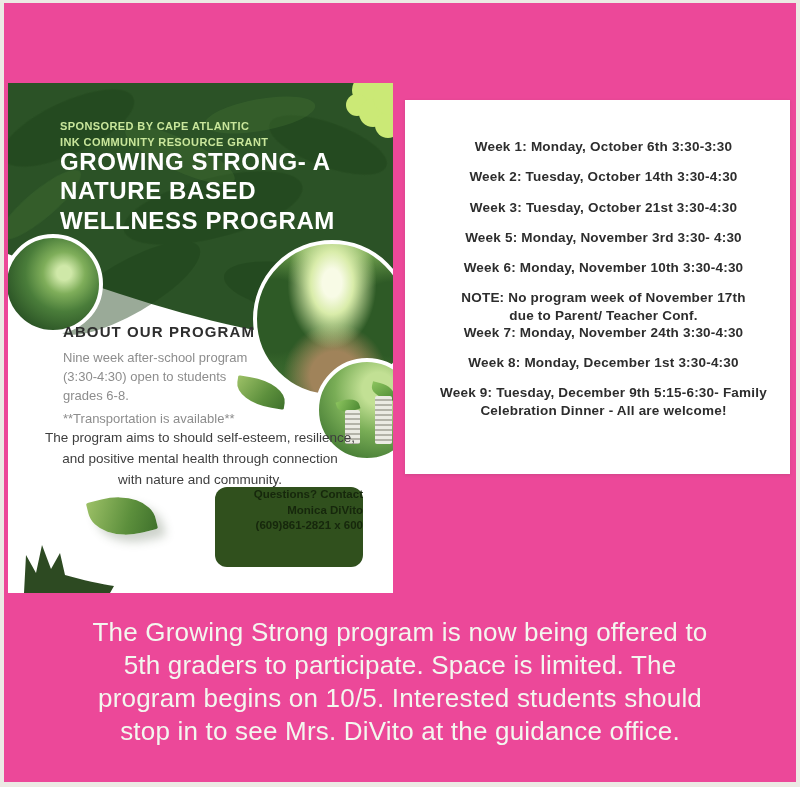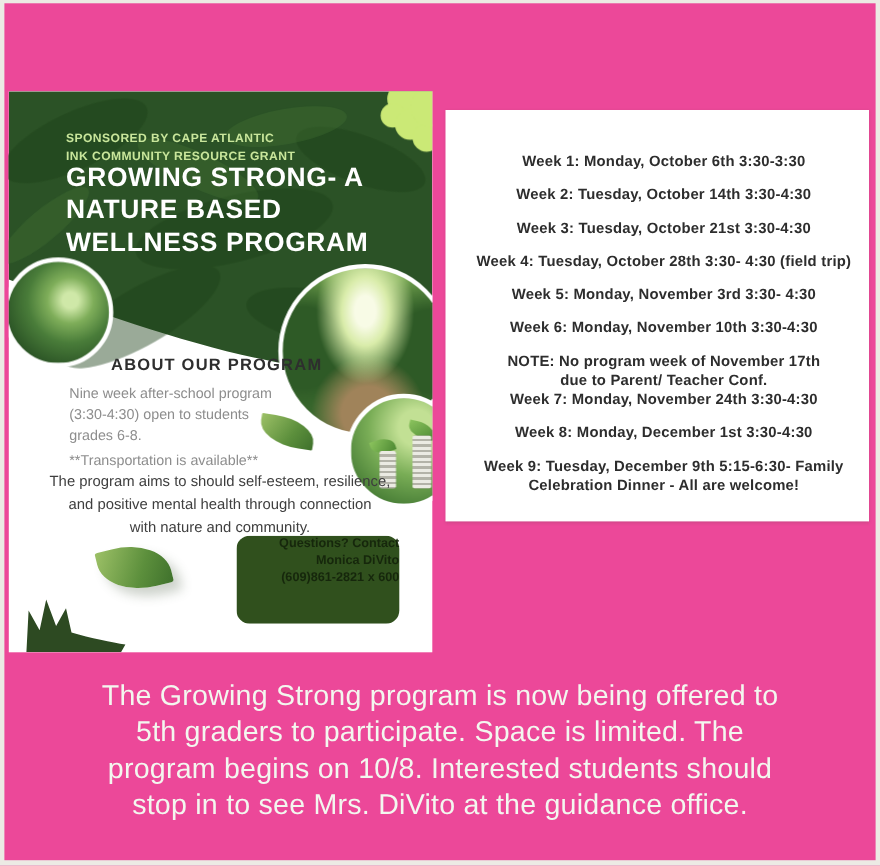--- a/index.html
+++ b/index.html
@@ -75,21 +75,21 @@
     border-radius:4% 75% 4% 75%;z-index:4;
   }
   .leaf-mid{left:228px;top:296px;width:50px;height:27px;transform:rotate(9deg);}
   .leaf-photo{
     left:82px;top:412px;width:64px;height:42px;transform:rotate(-14deg);
     box-shadow:6px 9px 10px rgba(60,80,50,.25);
   }
 
   .about-heading{
     position:absolute;left:55px;top:240px;z-index:5;
-    font-size:15px;font-weight:800;letter-spacing:1.1px;color:#2e2e2e;margin-left:38px;
+    font-size:15px;font-weight:800;letter-spacing:1.1px;color:#2e2e2e;
   }
   .about-body{
     position:absolute;left:55px;top:265px;z-index:5;
     font-size:13px;color:#8d8d8d;line-height:19px;
   }
   .transport-note{
     position:absolute;left:55px;top:328px;z-index:5;
     font-size:13px;color:#8d8d8d;
   }
   .mission{
@@ -206,29 +206,28 @@
 
     <svg class="grass-svg" width="104" height="60" viewBox="0 0 104 60">
       <path fill="#2d4a22" d="M10,60 L12,22 L22,40 L28,12 L37,36 L46,20 L51,42 C68,47 88,51 100,53 L96,60 Z"></path>
     </svg>
   </div>
 
   <div class="schedule-card">
     <div class="sched-item">Week 1: Monday, October 6th 3:30-3:30</div>
     <div class="sched-item">Week 2: Tuesday, October 14th 3:30-4:30</div>
     <div class="sched-item">Week 3: Tuesday, October 21st 3:30-4:30</div>
-    <div class="sched-item">Week 4: Tuesday, October 28th 3:30- 4:30 (field trip)</div>
     <div class="sched-item">Week 5: Monday, November 3rd 3:30- 4:30</div>
     <div class="sched-item">Week 6: Monday, November 10th 3:30-4:30</div>
     <div class="sched-item note">NOTE: No program week of November 17th due to Parent/ Teacher Conf.</div>
     <div class="sched-item">Week 7: Monday, November 24th 3:30-4:30</div>
     <div class="sched-item">Week 8: Monday, December 1st 3:30-4:30</div>
     <div class="sched-item">Week 9: Tuesday, December 9th 5:15-6:30- Family Celebration Dinner - All are welcome!</div>
   </div>
 
   <div class="caption">
     <div>The Growing Strong program is now being offered to</div>
     <div>5th graders to participate. Space is limited. The</div>
-    <div>program begins on 10/8. Interested students should</div>
+    <div>program begins on 10/5. Interested students should</div>
     <div>stop in to see Mrs. DiVito at the guidance office.</div>
   </div>
 
 </div>
 
 </body></html>

